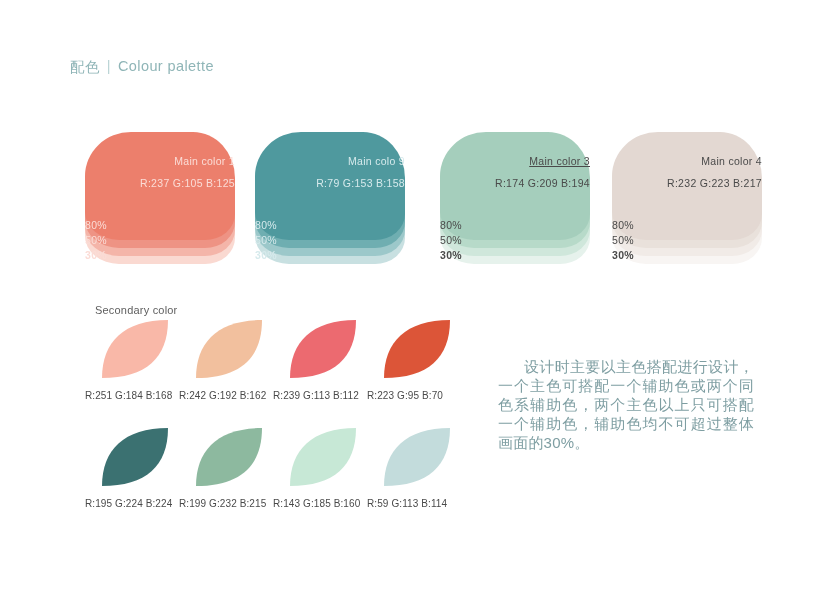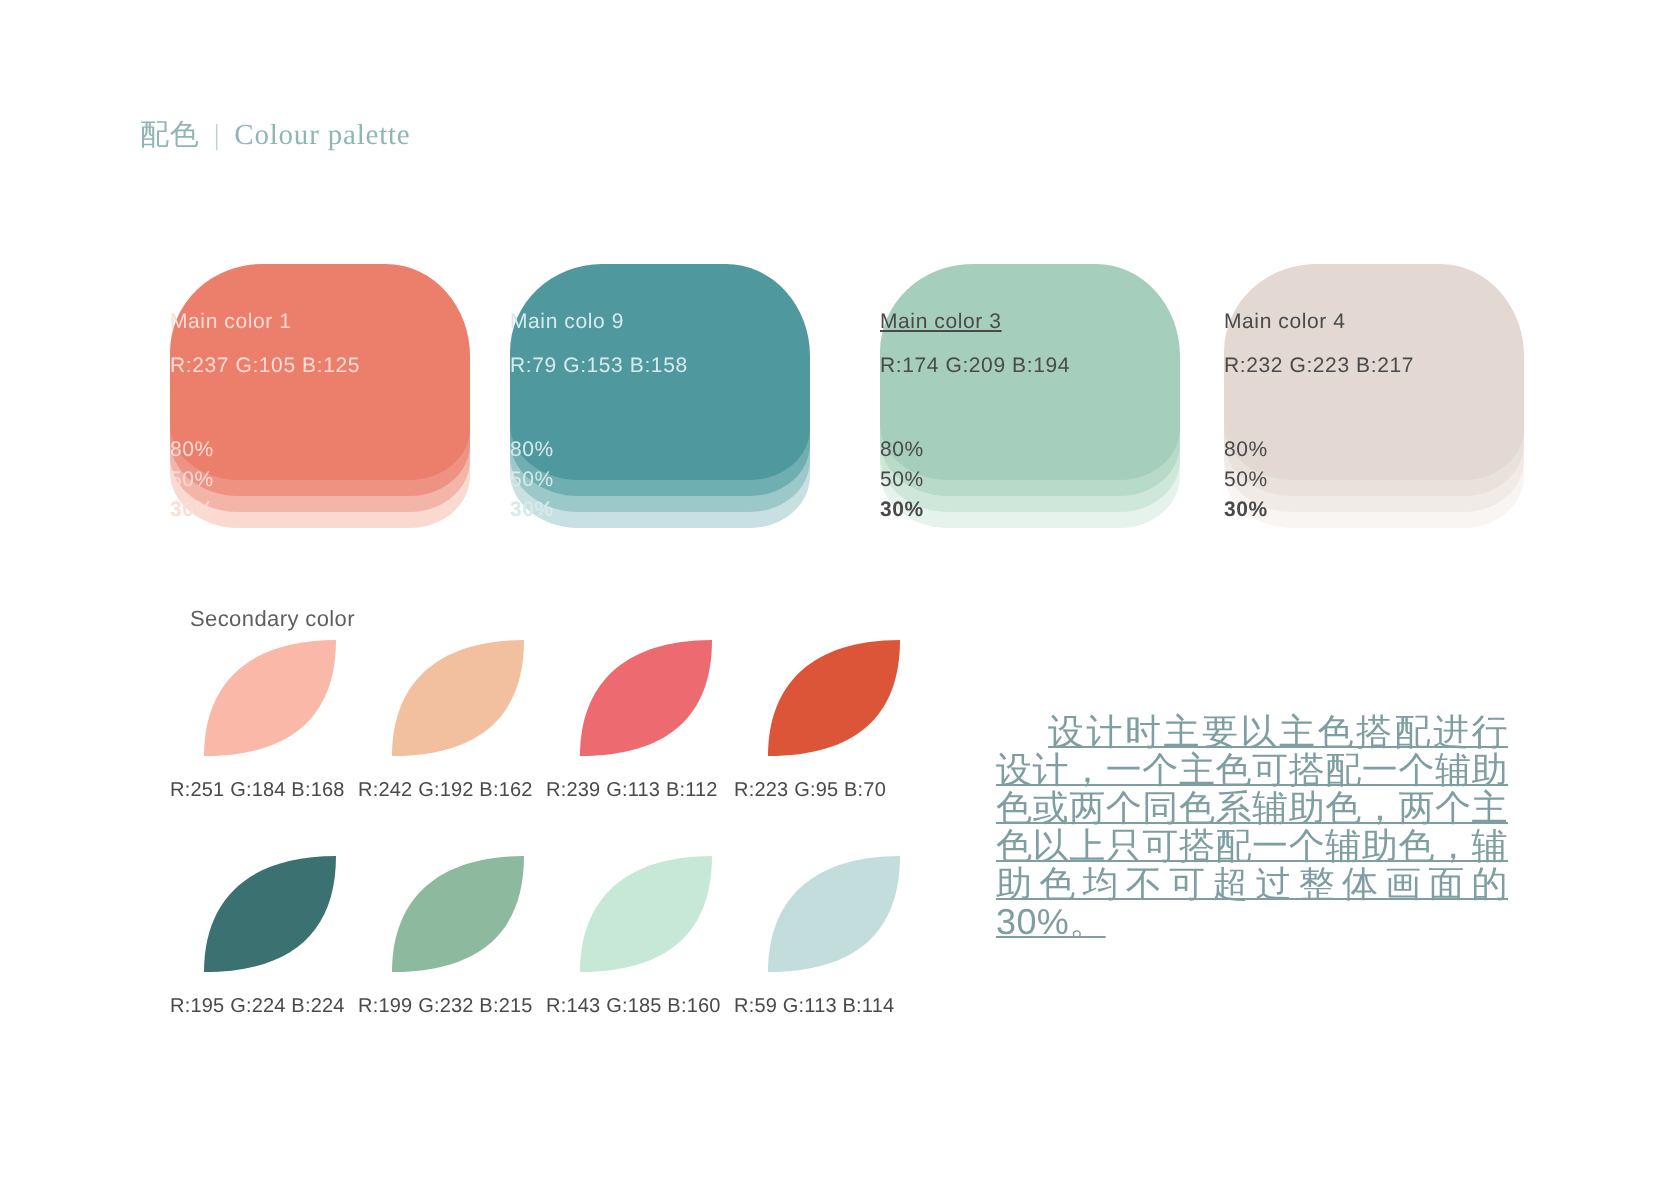--- a/index.html
+++ b/index.html
@@ -18,24 +18,23 @@
 
   
   .page-header {
     position: absolute;
     left: 70px;
     top: 58px;
     font-size: 14.5px;
     letter-spacing: 0.4px;
     color: #8FB5B7;
     display: flex;
-    align-items: flex-end;
+    align-items: flex-start;
     gap: 6px;
     white-space: nowrap;
-    font-family: Liberation Serif, serif;
   }
   .page-header .divider {
     color: #B9D4D5;
     font-weight: 300;
     padding: 0 1px;
   }
 
   
   .main-colors {
     position: absolute;
@@ -69,21 +68,21 @@
     line-height: 1;
   }
   .pct-80 { top: 88px; }
   .pct-50 { top: 103px; }
   .pct-30 { top: 118px; font-weight: bold; }
 
   .main-swatch .titleline {
     position: absolute;
     left: 0;
     width: 150px;
-    text-align: left;
+    text-align: right;
     font-size: 10.5px;
     letter-spacing: 0.3px;
     line-height: 1;
   }
   .titleline.name { top: 24px; }
   .titleline.rgb  { top: 46px; }
 
   
   .secondary-heading {
     position: absolute;
@@ -121,27 +120,26 @@
     letter-spacing: 0.1px;
     white-space: nowrap;
   }
 
   
   .note-paragraph {
     position: absolute;
     left: 498px;
     top: 357px;
     width: 256px;
-    font-size: 18px;
+    font-size: 15px;
     line-height: 19px;
     color: #7E9EA2;
     text-indent: 26px;
     letter-spacing: 0.2px;
     text-align: justify;
-    text-decoration: underline;
   }
 </style>
 </head>
 <body>
 
 <div class="page-header">
   <span>配色</span>
   <span class="divider">|</span>
   <span>Colour palette</span>
 </div>

